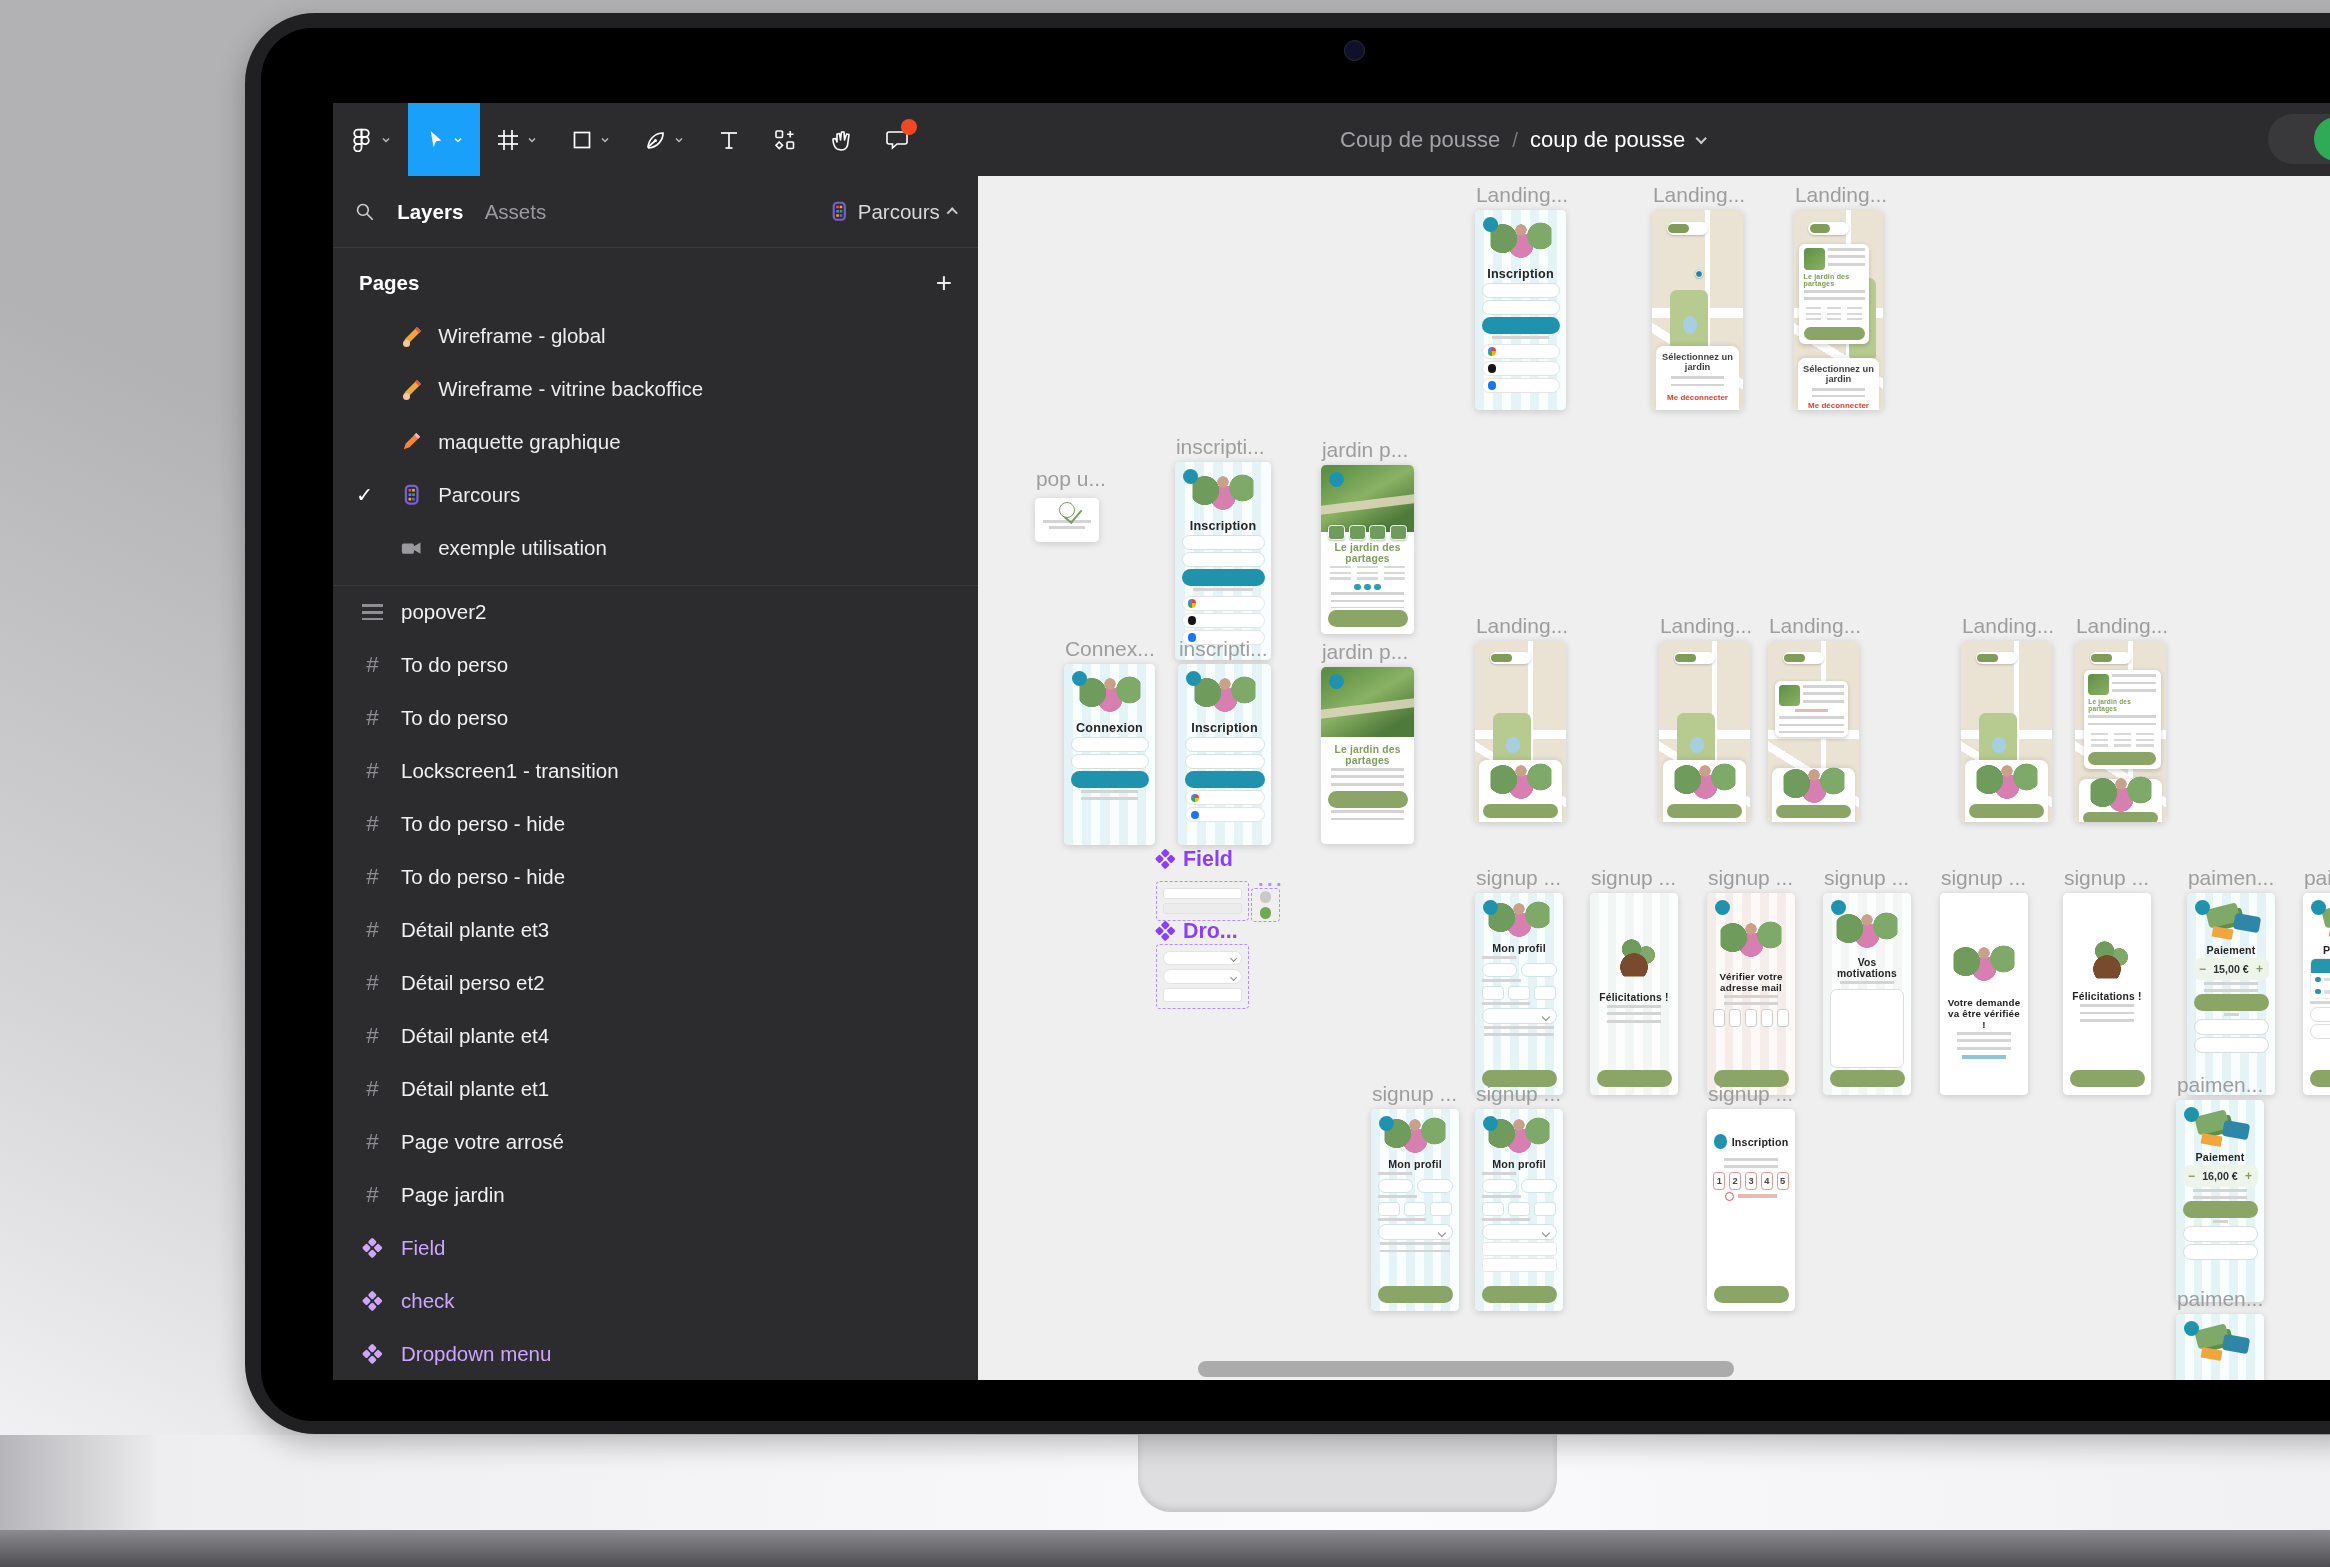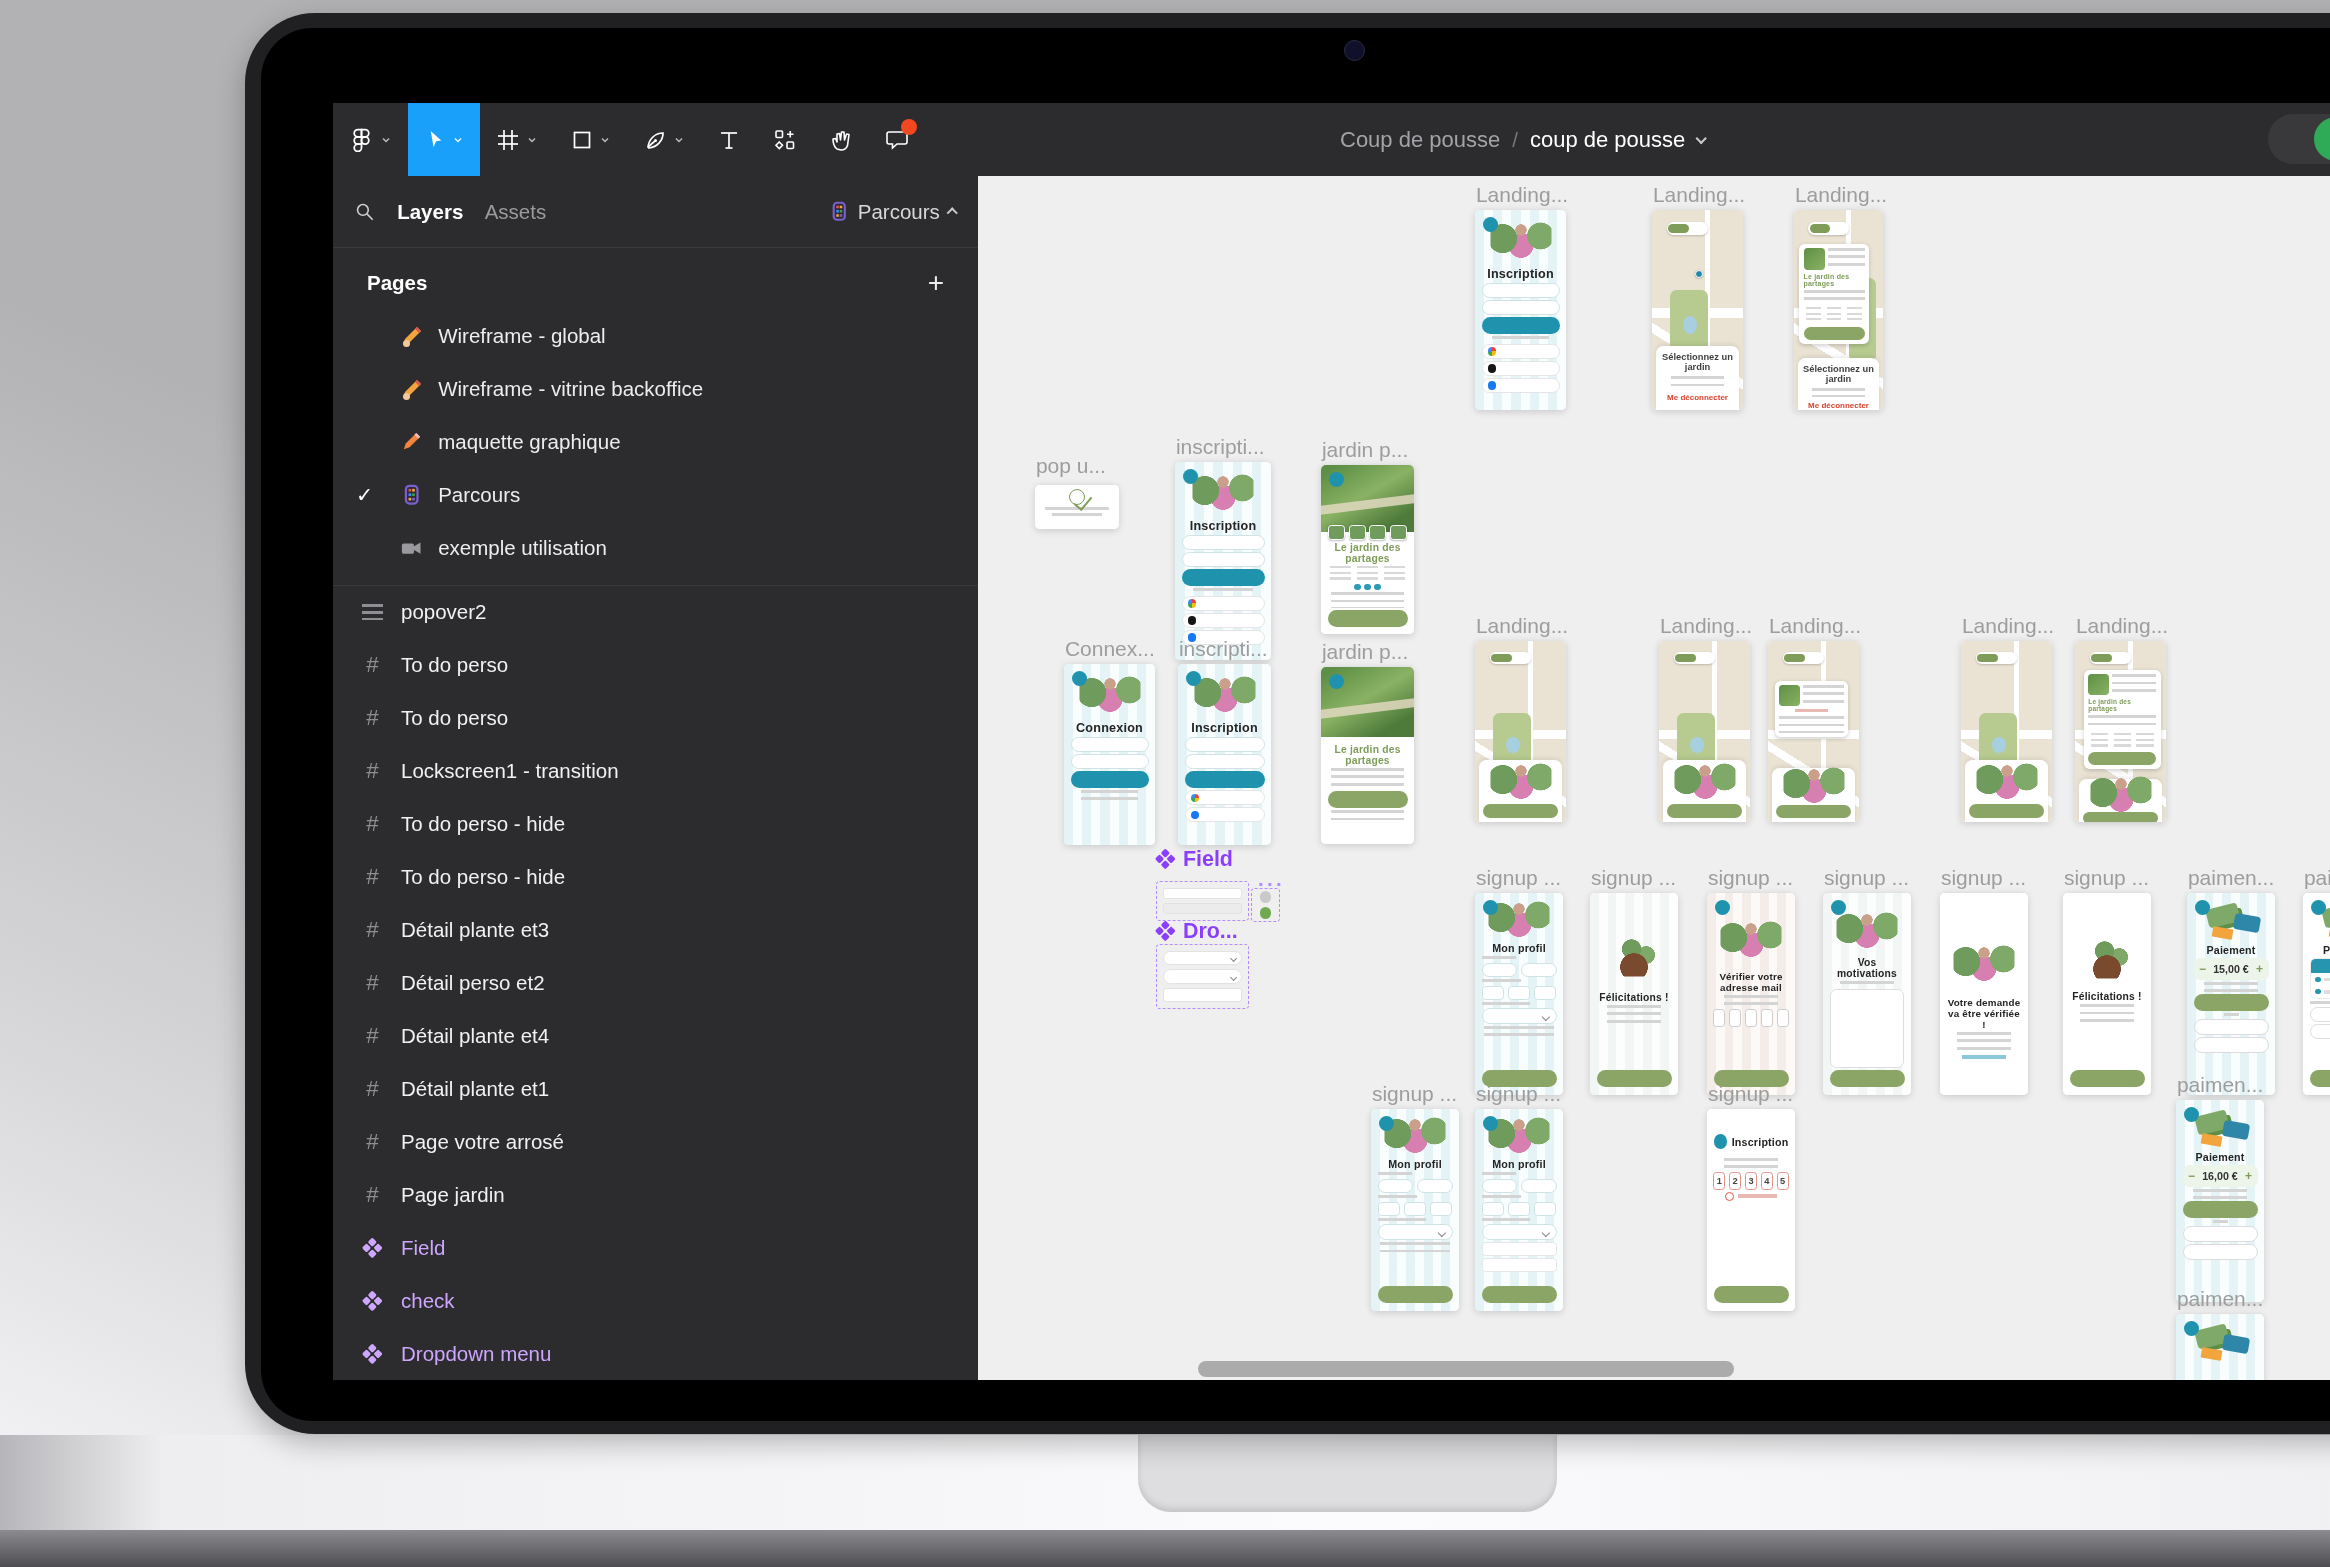--- a/index.html
+++ b/index.html
@@ -31,21 +31,21 @@
   .avatar{width:44px;height:44px;border-radius:50%;background:#2fab57;color:#fff;font-size:21.4px;
     display:flex;align-items:center;justify-content:center}
   .main{position:absolute;top:73px;left:0;right:0;bottom:0;display:flex}
   
   .sidebar{width:645px;background:#2c2c2e;position:relative;flex:0 0 auto}
   .tabs{height:72px;display:flex;align-items:center;border-bottom:1.4px solid #3a3a3c;padding:0 21.4px;gap:21.4px;font-size:20.5px}
   .tab-on{color:#fff;font-weight:700}.tab-off{color:#9b9b9f}
   .pagesel{margin-left:auto;display:flex;align-items:center;gap:8.4px;color:#d8d8da;font-size:20.5px}
   .chev{width:8.4px;height:8.4px;border-left:2.3px solid #c9c9cc;border-top:2.3px solid #c9c9cc;transform:rotate(45deg);margin-top:3.7px}
   .chev.down{transform:rotate(225deg);margin-top:-2.8px}
-  .pages-head{display:flex;align-items:center;height:52px;padding:0 34px;margin-top:9.3px;color:#fff;
+  .pages-head{display:flex;align-items:center;height:52px;padding:0 26px;margin-top:9.3px;color:#fff;
     font-size:20.5px;font-weight:700}
   .plus{margin-left:auto;font-size:28px;font-weight:400;color:#ececee}
   .prow{display:flex;align-items:center;height:53px;padding-left:23px;font-size:20.5px;color:#ededef}
   .prow .chk{width:40px;font-size:20.5px;color:#fff}
   .pg-ic{width:31px;display:flex;justify-content:center;margin-right:11.2px}
   .sb-div{height:1.4px;background:#3a3a3c;margin-top:10.3px}
   .lrow{display:flex;align-items:center;height:53px;padding-left:25px;font-size:20.5px;color:#f1f1f3;gap:14px}
   .lic{width:29px;display:flex;justify-content:center;align-items:center;color:#8f8f93;font-size:22.4px}
   .ic-sec{width:20.5px;height:16px;background:repeating-linear-gradient(180deg,#8f8f93 0 3.3px,transparent 3.3px 7px)}
   .lrow.comp{color:#cda6ff}
@@ -511,21 +511,21 @@
           </div>
           <div class="mark b"></div>
           <div class="sheet" style="height:26%">
             <div class="st">Sélectionnez un jardin</div>
             <div class="tl c" style="height:9.3px"></div>
             <div class="red">Me déconnecter</div>
           </div>
         </div>
       </div>
 
-      <div class="frame" style="left:57px;top:309px;width:84px;height:44px">
+      <div class="frame" style="left:57px;top:322px;width:64px;height:44px">
         <span class="flabel" style="top:-31px">pop u...</span>
         <div class="thumb white" style="padding:3.7px;gap:2.3px">
           <div class="ring" style="width:16px;height:16px;border-width:1.9px;margin-top:0"></div>
           <div class="tl c" style="height:4.2px;width:84%"></div>
           <div class="tl c" style="height:4.2px;width:64%"></div>
         </div>
       </div>
 
       <div class="frame" style="left:197px;top:286px;width:96px;height:198px">
         <span class="flabel">inscripti...</span>

